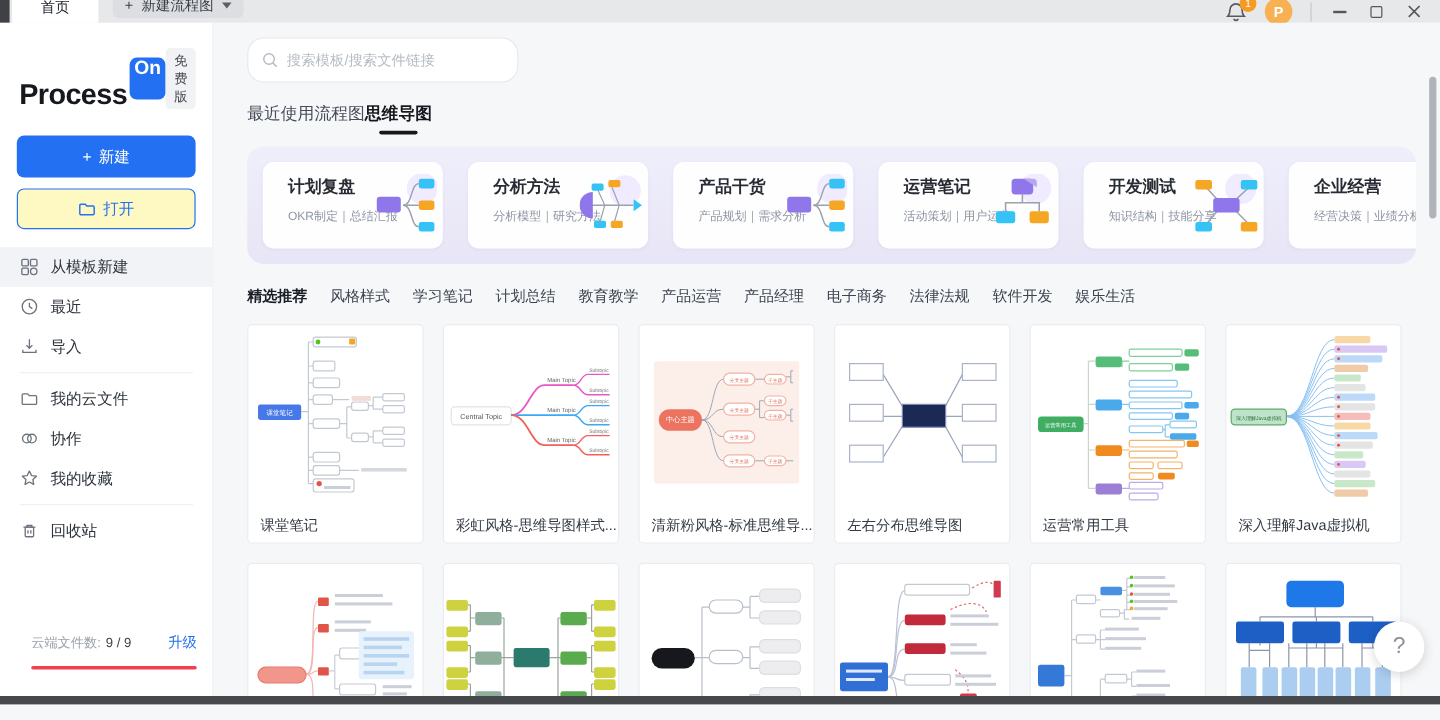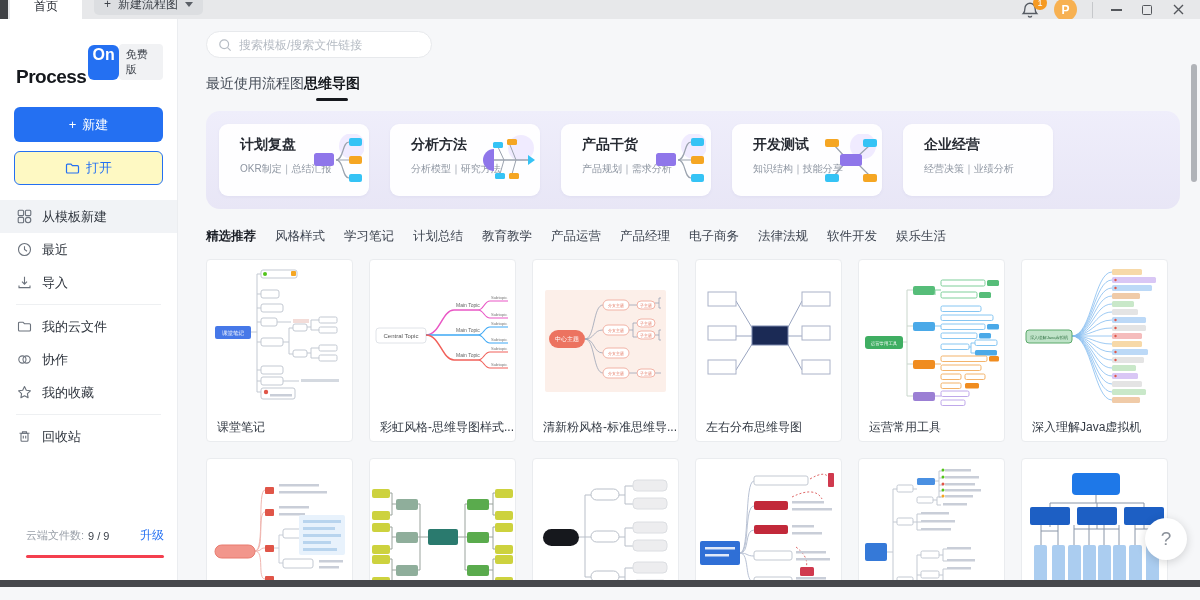--- a/index.html
+++ b/index.html
@@ -27,21 +27,21 @@
   .min-shape { width:11px; height:2px; background:#54575c; }
   .max-shape { width:10px; height:10px; border:1.4px solid #54575c; border-radius:1.5px; }
 
   
   .app { display:flex; height:561px; }
   .bottom-strip { height:7px; background:#46484c; }
 
   
   .sidebar { width:178px; background:#fff; border-right:1px solid #ebedf0; position:relative; flex-shrink:0; }
   .logo-row { display:flex; align-items:center; padding:17px 14px 0 16px; }
-  .logo-p1 { font-weight:800; font-size:19px; color:#15181d; letter-spacing:-0.5px;margin-top:30px; }
+  .logo-p1 { font-weight:800; font-size:24px; color:#15181d; letter-spacing:-0.5px;margin-top:30px; }
   .logo-p2 { background:#2470f2; color:#fff; border-radius:6px; padding:1px 4px 16px;
     font-weight:800; font-size:16px; margin-left:2px; }
   .plan-badge { margin-left:auto; background:#f1f2f4; color:#454a52; font-size:11px;
     padding:3px 7px; border-radius:4px; }
   .btn { display:flex; align-items:center; justify-content:center; gap:6px; border-radius:6px;
     font-size:13px; cursor:pointer; }
   .btn-new { margin:19px 14px 0; height:35px; background:#2470f2; color:#fff; }
   .btn-open { margin:9px 14px 0; height:34px; border:1px solid #2470f2; color:#2470f2; background:#fef9c3; }
   .menu { margin-top:15px; font-size:13px; color:#2e343d; }
   .menu-item { display:flex; align-items:center; gap:10px; height:33px; padding:0 17px; cursor:pointer; }
@@ -49,21 +49,21 @@
   .menu-divider { height:1px; background:#eef0f2; margin:5px 16px; }
   .mi-icon { display:flex; width:15px; height:15px; }
   .storage { position:absolute; bottom:22px; left:14px; right:13px;margin-left:12px; }
   .storage-row { display:flex; align-items:center; font-size:11px; color:#9aa0a9; }
   .storage-val { color:#3c424b; margin-left:4px; }
   .upgrade { margin-left:auto; color:#2470f2; font-size:12px; cursor:pointer; }
   .quota-bar { height:3px; background:#f43f4e; border-radius:2px; margin-top:11px; }
 
   
   .main { flex:1; background:#f6f7f9; position:relative; padding:12px 0 0 28px; overflow:hidden; }
-  .search { width:226px; height:27px; border-radius:14px; background:#fff; border:1px solid #e7e9ec;
+  .search { width:226px; height:38px; border-radius:14px; background:#fff; border:1px solid #e7e9ec;
     display:flex; align-items:center; gap:7px; padding:0 11px; }
   .search input { border:none; outline:none; font-size:12px; color:#333; width:170px; background:transparent; }
   .search input::placeholder { color:#b6bcc4; }
   .tabs { display:flex; margin-top:17px; font-size:14px; color:#454c57; }
   .tab { cursor:pointer; position:relative; padding-bottom:8px; }
   .tab.active { font-weight:700; color:#15181d; }
   .tab.active::after { content:""; position:absolute; left:50%; transform:translateX(-50%);
     bottom:0; width:32px; height:3px; background:#15181d; border-radius:2px; }
 
   .banner { margin-top:10px; width:974px; border-radius:14px;
@@ -276,20 +276,32 @@
         <p>产品规划｜需求分析</p>
         <svg class="bicon" viewBox="0 0 52 52">
           <circle cx="40" cy="12" r="13" fill="rgba(190,170,255,.22)"></circle>
           <path d="M24 26 C32 26 30 8 37 8" fill="none" stroke="#9aa2ae" stroke-width="1.2"></path>
           <path d="M24 26 C32 26 30 44 37 44" fill="none" stroke="#9aa2ae" stroke-width="1.2"></path>
           <path d="M24 26 H37" stroke="#9aa2ae" stroke-width="1.2"></path>
           <rect x="2" y="19" width="20" height="13" rx="2.5" fill="#8f76ea"></rect>
           <rect x="37" y="4" width="13" height="8" rx="2" fill="#35c3f5"></rect>
           <rect x="37" y="22" width="13" height="8" rx="2" fill="#f5a623"></rect>
           <rect x="37" y="40" width="13" height="8" rx="2" fill="#35c3f5"></rect>
+        </svg>
+      </div>
+      <div class="bcard">
+        <h3>运营笔记</h3>
+        <p>活动策划｜用户运营</p>
+        <svg class="bicon" viewBox="0 0 52 52">
+          <circle cx="38" cy="12" r="13" fill="rgba(190,170,255,.22)"></circle>
+          <path d="M27 17 V24 M27 24 H13 V31 M27 24 H41 V31" fill="none" stroke="#9aa2ae" stroke-width="1.3"></path>
+          <rect x="18" y="4" width="18" height="13" rx="3" fill="#8f76ea"></rect>
+          <path d="M28 4 h8 a3 3 0 0 1 3 3 v4 Z" fill="#b7a5f2"></path>
+          <rect x="5" y="31" width="16" height="10" rx="2" fill="#35c3f5"></rect>
+          <rect x="33" y="31" width="16" height="10" rx="2" fill="#f5a623"></rect>
         </svg>
       </div>
       <div class="bcard">
         <h3>开发测试</h3>
         <p>知识结构｜技能分享</p>
         <svg class="bicon" viewBox="0 0 52 52">
           <circle cx="38" cy="12" r="13" fill="rgba(190,170,255,.22)"></circle>
           <path d="M20 23 L9 11 M32 23 L45 11 M20 29 L9 42 M32 29 L45 42" stroke="#9aa2ae" stroke-width="1.2"></path>
           <rect x="15" y="20" width="22" height="12" rx="2.5" fill="#8f76ea"></rect>
           <rect x="0" y="5" width="14" height="8" rx="2" fill="#f5a623"></rect>

